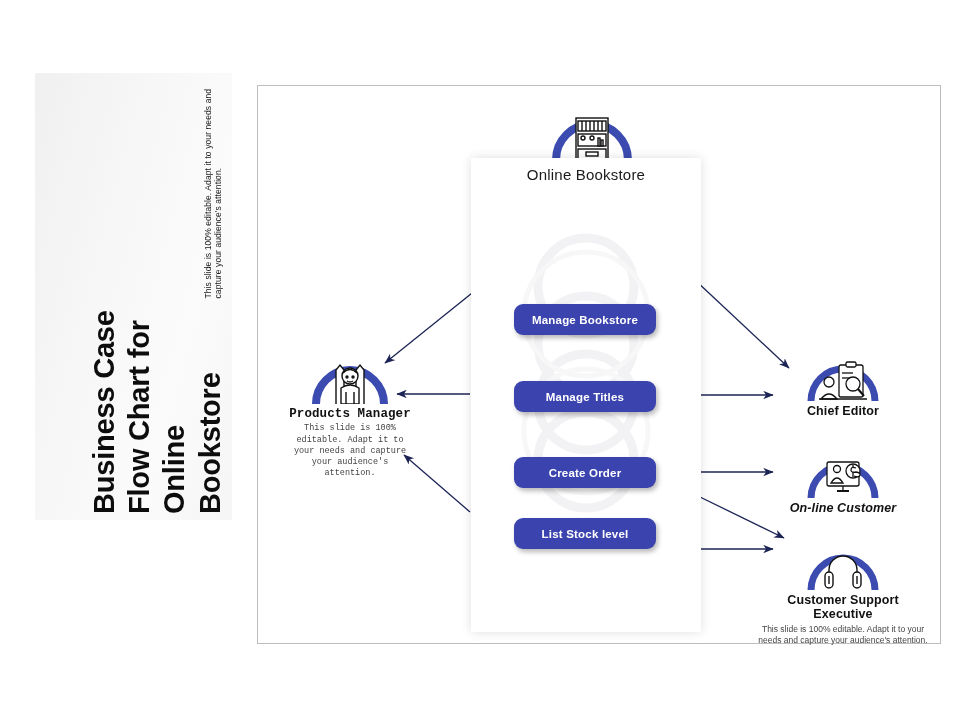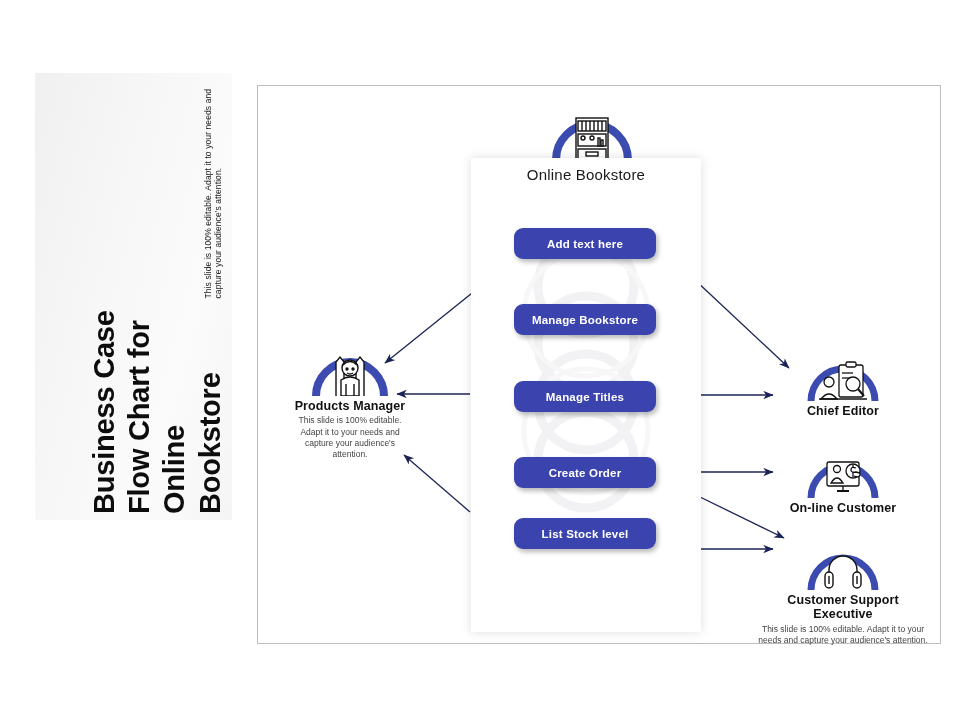--- a/index.html
+++ b/index.html
@@ -234,28 +234,27 @@
       <circle cx="105" cy="234" r="48"></circle>
     </g>
     <g fill="none" stroke="#f1f1f3" stroke-width="5">
       <circle cx="105" cy="88" r="62"></circle>
       <circle cx="105" cy="205" r="62"></circle>
     </g>
   </svg>
 
   <div id="center-title">Online Bookstore</div>
 
-  <button class="flow-btn" style="top:70px;">Add text here</button>
   <button class="flow-btn" style="top:146px;">Manage Bookstore</button>
   <button class="flow-btn" style="top:223px;">Manage Titles</button>
   <button class="flow-btn" style="top:299px;">Create Order</button>
   <button class="flow-btn" style="top:360px;text-align:right;">List Stock level</button>
 </div>
 
-<div class="node" style="left:275px; top:344px; width:150px;">
+<div class="node" style="left:275px; top:352px; width:150px;font-family:Liberation Mono, monospace;">
   <div class="node-arc">
     <svg width="86" height="52" viewBox="0 0 86 52">
       <path d="M9,52 A34,34 0 0 1 77,52" fill="none" stroke="#3b4bb0" stroke-width="8"></path>
       <g stroke="#111" stroke-width="1.4" fill="#fff">
         <path d="M29,52 L29,18 L33,13 L37,18 L37,52"></path>
         <path d="M49,52 L49,18 L53,13 L57,18 L57,52"></path>
         <circle cx="43" cy="24" r="8"></circle>
         <path d="M36,21 q7,-7 14,0"></path>
         <circle cx="40" cy="25" r="1" fill="#111"></circle>
         <circle cx="46" cy="25" r="1" fill="#111"></circle>
@@ -283,21 +282,21 @@
         <line x1="55" y1="36" x2="61" y2="43" stroke-width="2"></line>
         <circle cx="26" cy="29" r="5"></circle>
         <path d="M18,46 q8,-10 16,0 Z"></path>
         <line x1="16" y1="46" x2="64" y2="46"></line>
       </g>
     </svg>
   </div>
   <div class="node-label">Chief Editor</div>
 </div>
 
-<div class="node" style="left:777px; top:450px; width:132px;">
+<div class="node" style="left:777px; top:450px; width:132px;font-style:italic;">
   <div class="node-arc" style="width:80px;height:48px;">
     <svg width="80" height="48" viewBox="0 0 80 48">
       <path d="M8,48 A32,32 0 0 1 72,48" fill="none" stroke="#3b4bb0" stroke-width="7"></path>
       <g stroke="#111" stroke-width="1.3" fill="#fff">
         <rect x="24" y="12" width="32" height="24" rx="2"></rect>
         <line x1="34" y1="41" x2="46" y2="41" stroke-width="2"></line>
         <line x1="40" y1="36" x2="40" y2="41"></line>
         <circle cx="34" cy="19" r="3.5"></circle>
         <path d="M28,33 q6,-10 12,0 Z"></path>
         <circle cx="50" cy="21" r="7"></circle>

